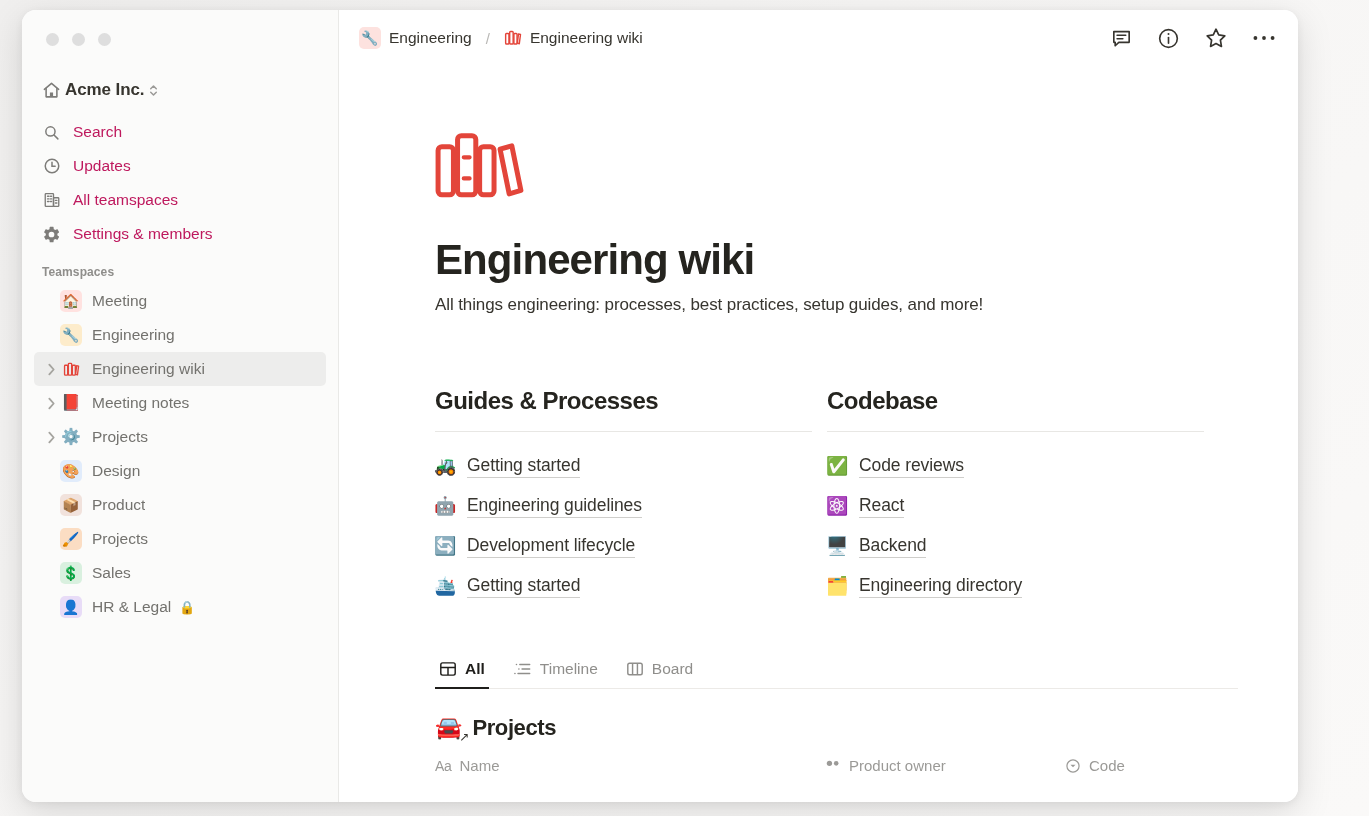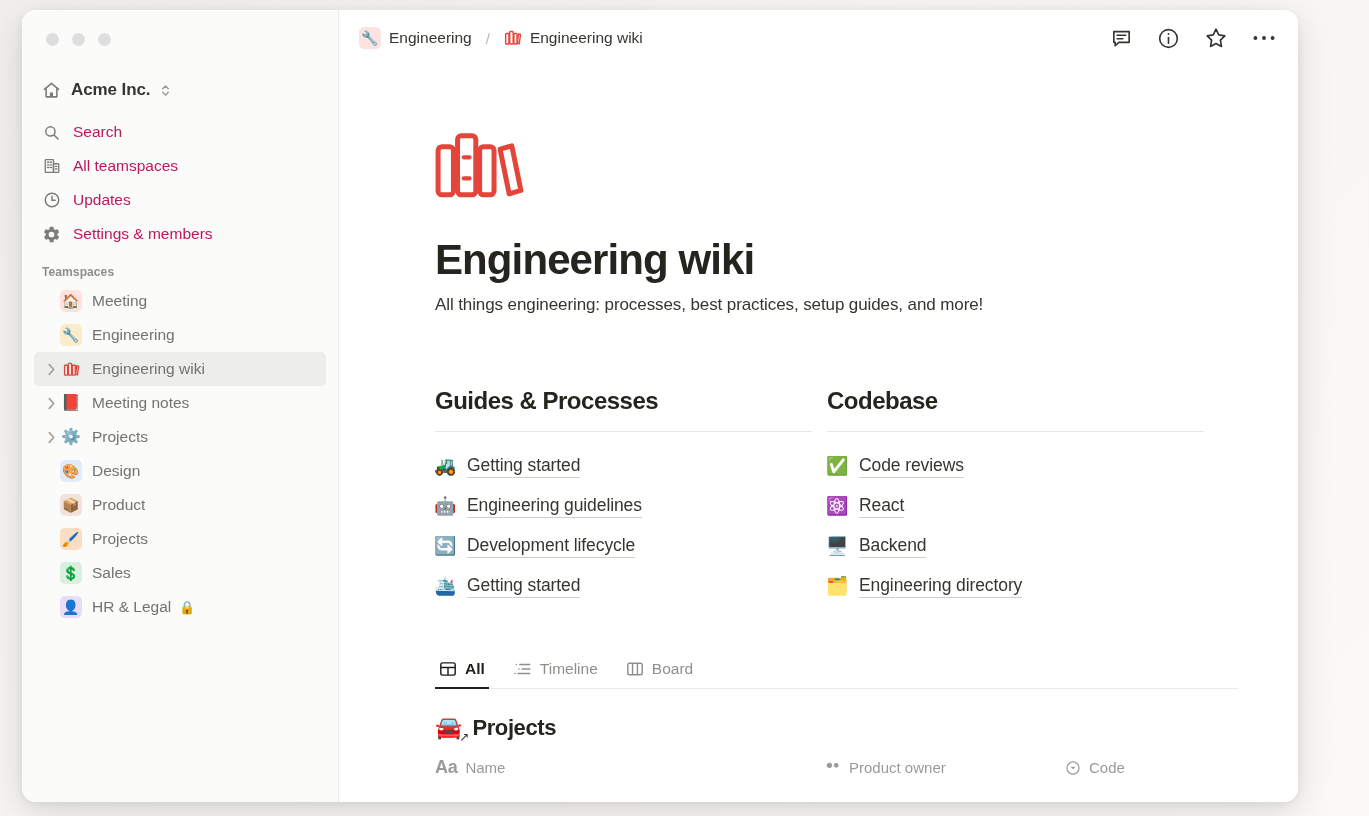--- a/index.html
+++ b/index.html
@@ -51,21 +51,21 @@
   }
   .dot {
     width: 13px; height: 13px;
     border-radius: 50%;
     background: #dedede;
   }
 
   .workspace {
     display: flex;
     align-items: center;
-    gap: 10px;
+    gap: 4px;
     margin: 29px 12px 0 12px;
     padding: 5px 8px;
     border-radius: 5px;
     cursor: pointer;
   }
   .ws-name {
     font-size: 17px;
     font-weight: 700;
     color: #37352f;
     letter-spacing: -0.1px;
@@ -256,21 +256,21 @@
     align-items: center;
     margin-top: 16px;
     color: #9b9a97;
     font-size: 15px;
   }
   .db-col { display: flex; align-items: center; gap: 8px; }
   .db-col .ico { display: flex; align-items: center; justify-content: center; color:#9b9a97; }
   .db-col.c1 { width: 390px; flex: 0 0 390px; }
   .db-col.c2 { width: 240px; flex: 0 0 240px; }
   .db-col.c3 { width: 200px; flex: 0 0 200px; }
-  .aa { font-size: 18px; font-weight: 700; letter-spacing: -0.3px; }
+  .aa { font-size: 14px; font-weight: 400; letter-spacing: -0.3px; }
 </style>
 </head>
 <body>
 
 <div id="page">
   <div id="window">
 
     <aside id="sidebar">
 
       <div class="traffic">
@@ -301,36 +301,36 @@
           <span class="nav-icon">
             <svg width="17" height="17" viewBox="0 0 24 24" fill="none" stroke="#7d7c79" stroke-width="2.1" stroke-linecap="round">
               <circle cx="10.5" cy="10.5" r="6.5"></circle>
                 <path d="M15.5 15.5 21 21"></path>
             </svg>
           </span>
           <span>Search</span>
         </div>
         <div class="nav-item">
           <span class="nav-icon">
+            <svg width="18" height="18" viewBox="0 0 24 24" fill="none" stroke="#7d7c79" stroke-width="2" stroke-linecap="round">
+              <circle cx="12" cy="12" r="9"></circle>
+                <path d="M12 7v5.3h4.2"></path>
+            </svg>
+          </span>
+          <span>Updates</span>
+        </div>
+        <div class="nav-item">
+          <span class="nav-icon">
             <svg width="18" height="18" viewBox="0 0 24 24" fill="none" stroke="#7d7c79" stroke-width="1.8">
               <rect x="3" y="3.5" width="11" height="17" rx="1"></rect>
               <rect x="14" y="9" width="7" height="11.5" rx="1"></rect>
               <path d="M6 7h2M10 7h1.5M6 10.5h2M10 10.5h1.5M6 14h2M10 14h1.5M16.5 12.5h2M16.5 16h2" stroke-linecap="round"></path>
             </svg>
           </span>
           <span>All teamspaces</span>
-        </div>
-        <div class="nav-item">
-          <span class="nav-icon">
-            <svg width="18" height="18" viewBox="0 0 24 24" fill="none" stroke="#7d7c79" stroke-width="2" stroke-linecap="round">
-              <circle cx="12" cy="12" r="9"></circle>
-                <path d="M12 7v5.3h4.2"></path>
-            </svg>
-          </span>
-          <span>Updates</span>
         </div>
         <div class="nav-item">
           <span class="nav-icon">
             <svg width="19" height="19" viewBox="0 0 24 24" fill="#7d7c79">
               <path d="M19.4 13c.04-.33.06-.66.06-1s-.02-.67-.07-1l2.03-1.58a.5.5 0 0 0 .12-.62l-1.92-3.32a.5.5 0 0 0-.6-.22l-2.39.96a7.3 7.3 0 0 0-1.73-1l-.36-2.54a.49.49 0 0 0-.48-.42h-3.84a.49.49 0 0 0-.48.42l-.36 2.54c-.63.26-1.2.6-1.73 1l-2.39-.96a.5.5 0 0 0-.6.22L2.74 8.8a.5.5 0 0 0 .12.62L4.89 11c-.05.33-.07.66-.07 1s.02.67.07 1l-2.03 1.58a.5.5 0 0 0-.12.62l1.92 3.32c.12.22.38.3.6.22l2.39-.96c.53.4 1.1.74 1.73 1l.36 2.54c.04.24.24.42.48.42h3.84c.24 0 .44-.18.48-.42l.36-2.54c.63-.26 1.2-.6 1.73-1l2.39.96c.22.08.48 0 .6-.22l1.92-3.32a.5.5 0 0 0-.12-.62L19.4 13ZM12 15.6A3.6 3.6 0 1 1 12 8.4a3.6 3.6 0 0 1 0 7.2Z"></path>
             </svg>
           </span>
           <span>Settings &amp; members</span>
         </div>
       </nav>

